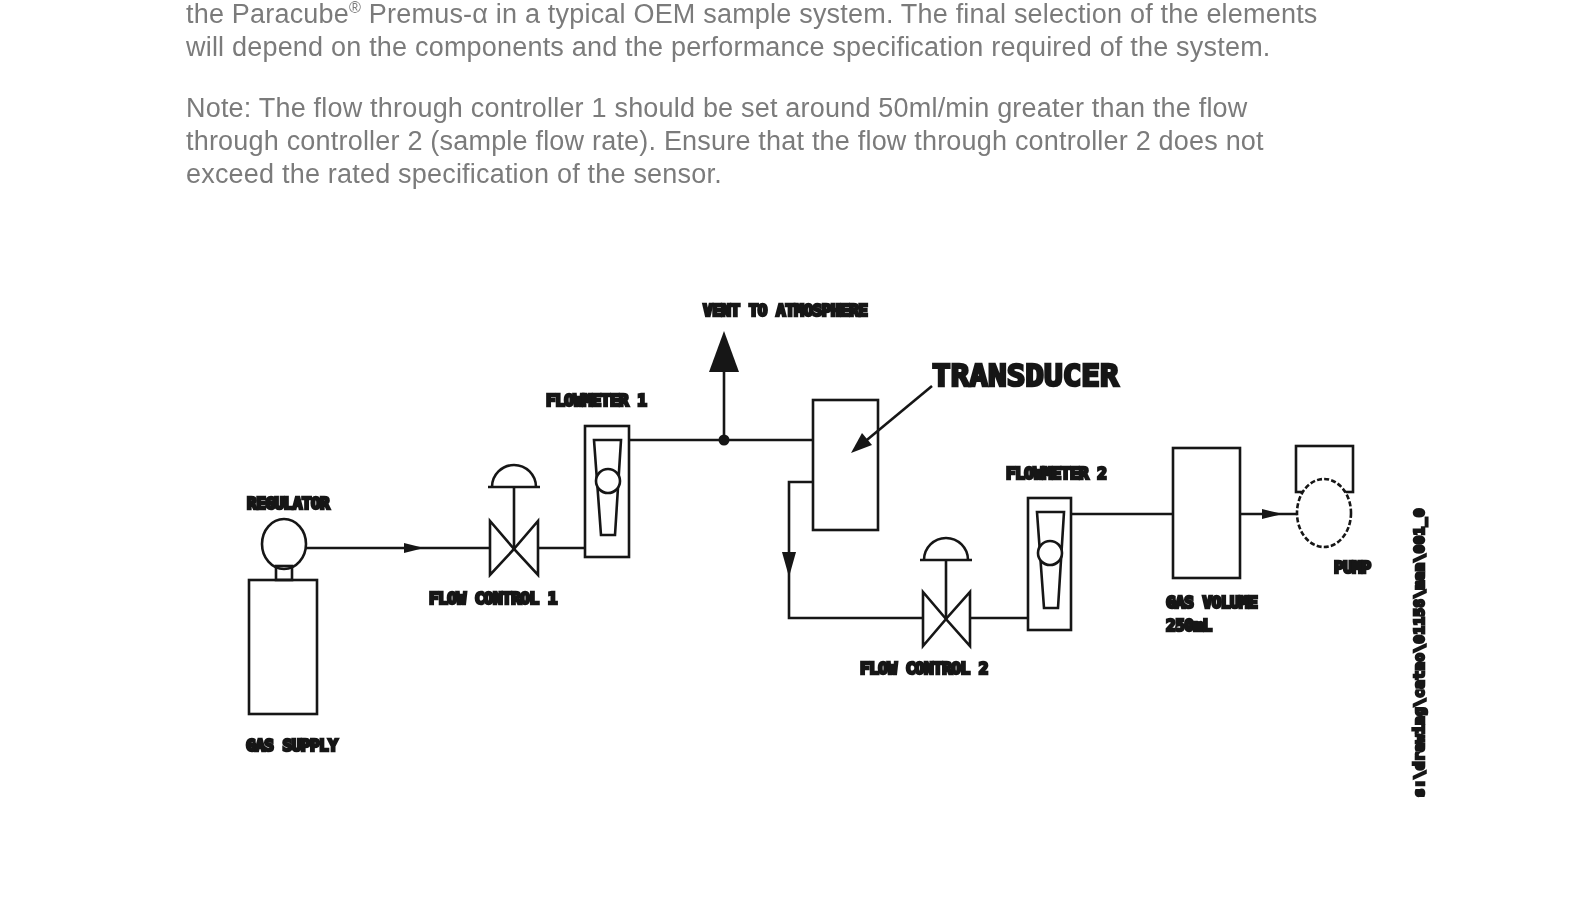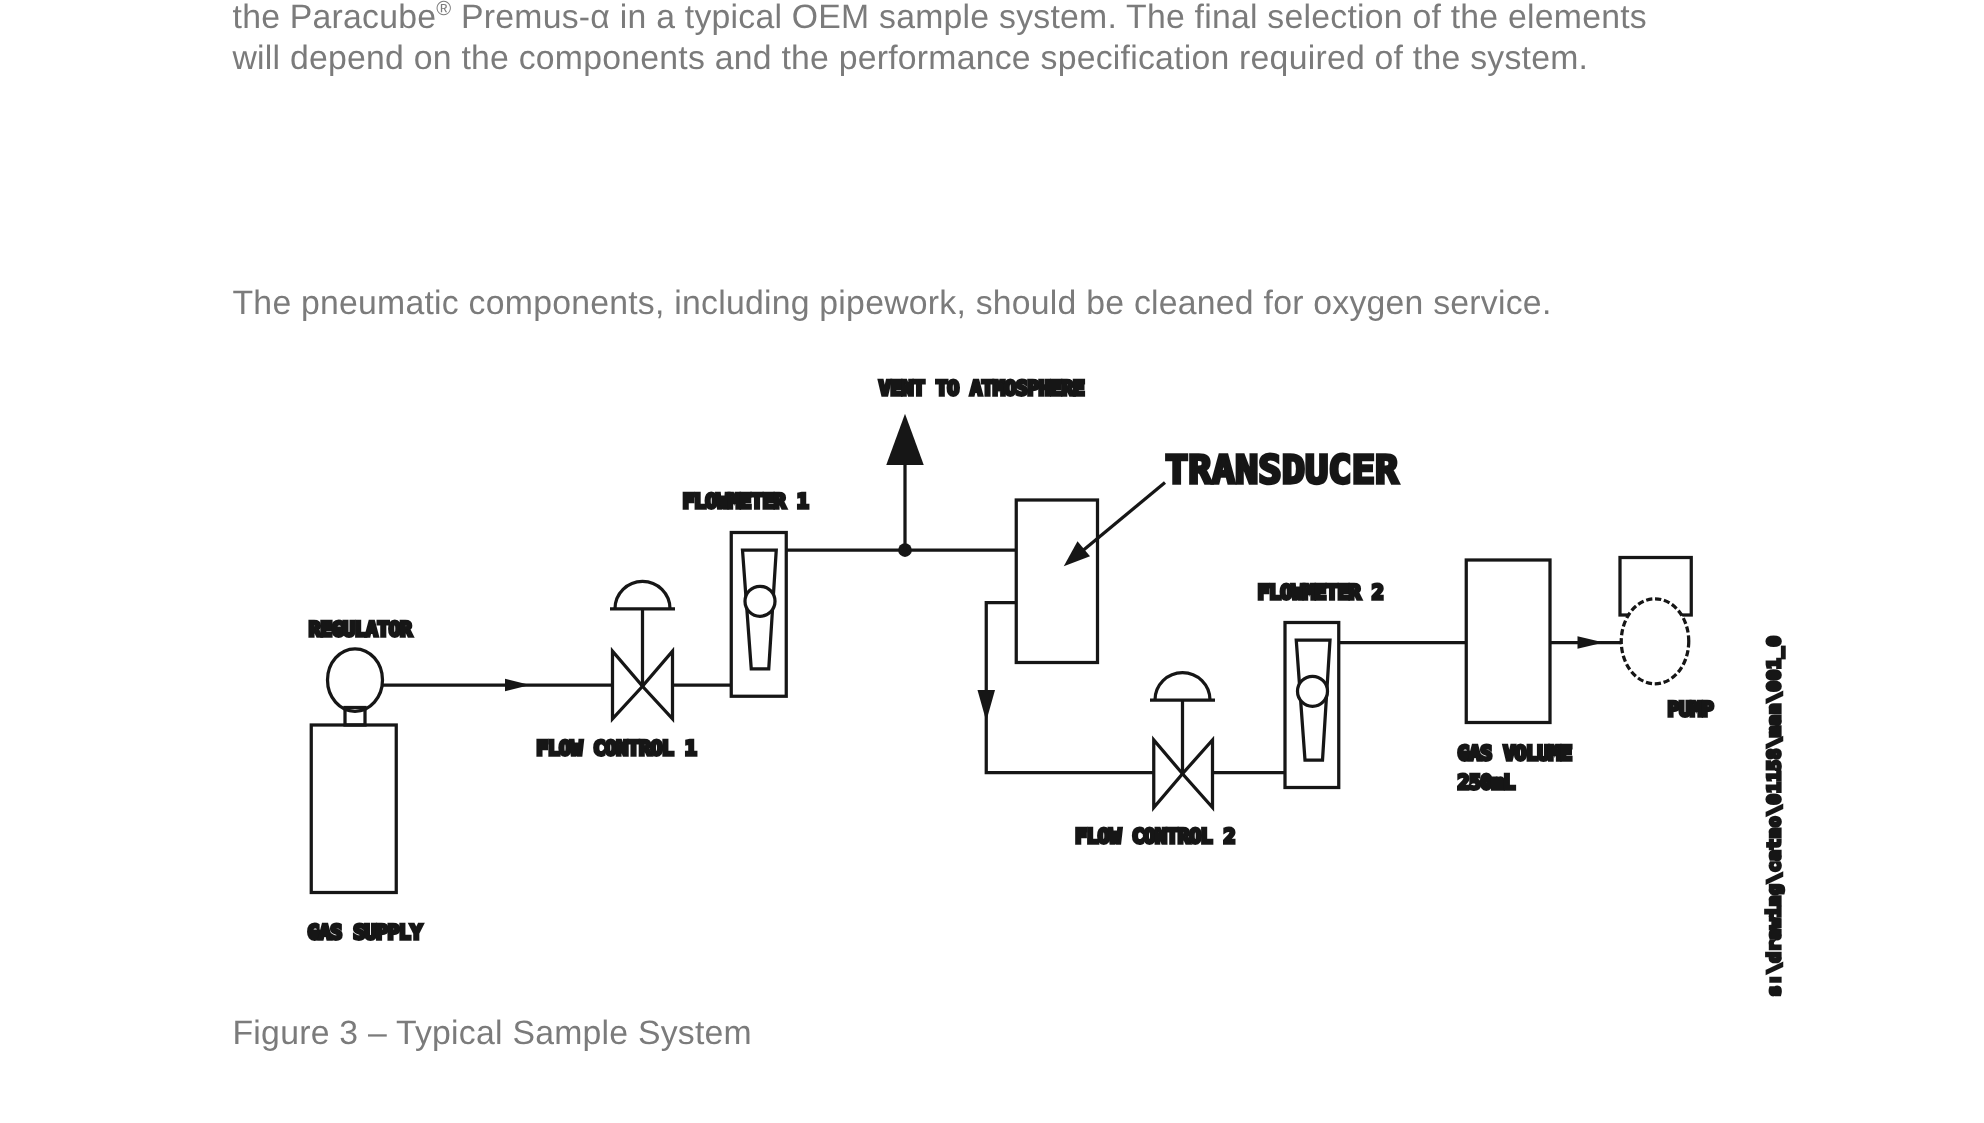--- a/index.html
+++ b/index.html
@@ -30,24 +30,25 @@
   .cad-path{font-size:14px;letter-spacing:0.6px;}
 </style>
 </head>
 <body>
 
 <div id="page">
 
   <p class="bodytext" style="top:-9px; width:1260px; margin:0;"><span>the Paracube</span><span class="sup">®</span><span> Premus-α in a typical OEM sample system. The final selection of the elements
 will depend on the components and the performance specification required of the system.</span></p>
 
+  <p class="bodytext" style="top:92px; width:1260px; margin:0;">Note: The flow through controller 1 should be set around 50ml/min greater than the flow
+through controller 2 (sample flow rate). Ensure that the flow through controller 2 does not
+exceed the rated specification of the sensor.</p>
 
-  <p class="bodytext" style="top:226px; width:1260px; margin:0;">The pneumatic components, including pipework, should be cleaned for oxygen service.</p>
 
-  <p class="bodytext" style="top:810px; width:800px; margin:0;">Figure 3 – Typical Sample System</p>
 
   <svg style="position:absolute;left:0;top:0;" width="1587" height="898" viewBox="0 0 1587 898" fill="none" stroke="#161616" stroke-width="2.6">
 
     <rect x="249" y="580" width="68" height="134"></rect>
     <rect x="276" y="566" width="16" height="14"></rect>
     <ellipse cx="284" cy="544" rx="22" ry="25"></ellipse>
 
     <path d="M306 548 H489"></path>
     <path d="M404 543 L404 553 L424 548 Z" fill="#161616" stroke="none"></path>
 

